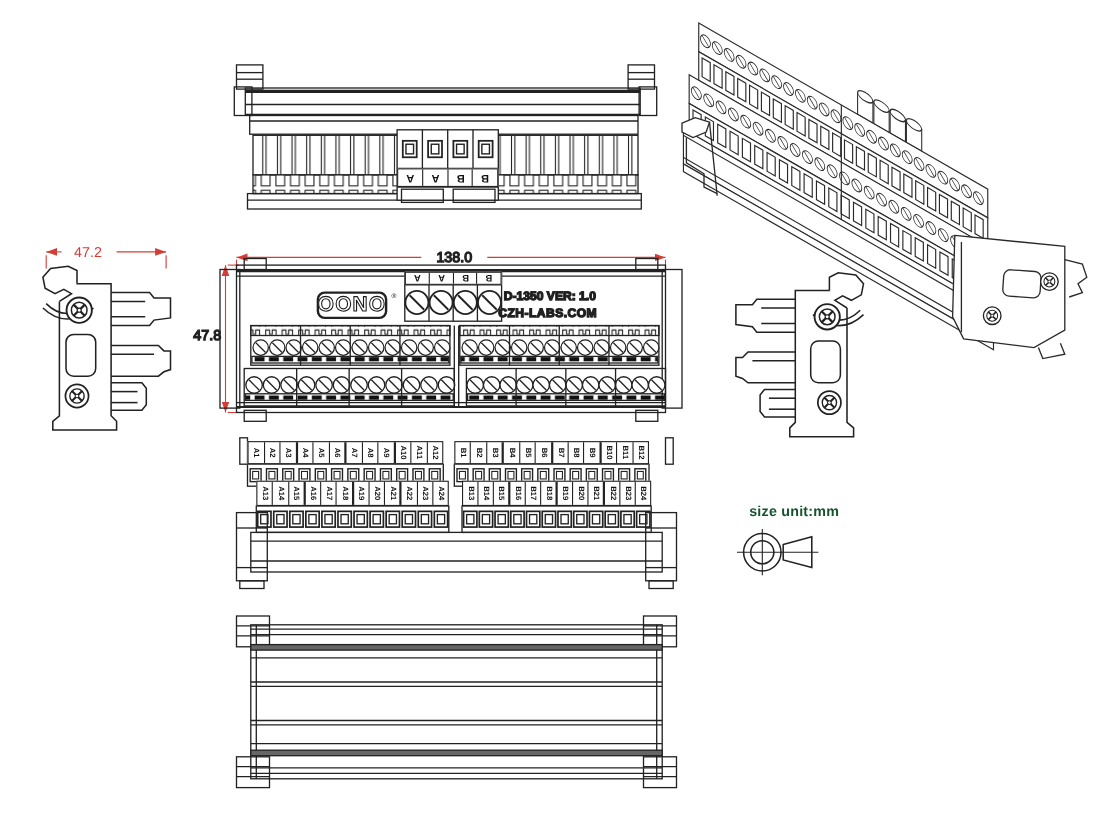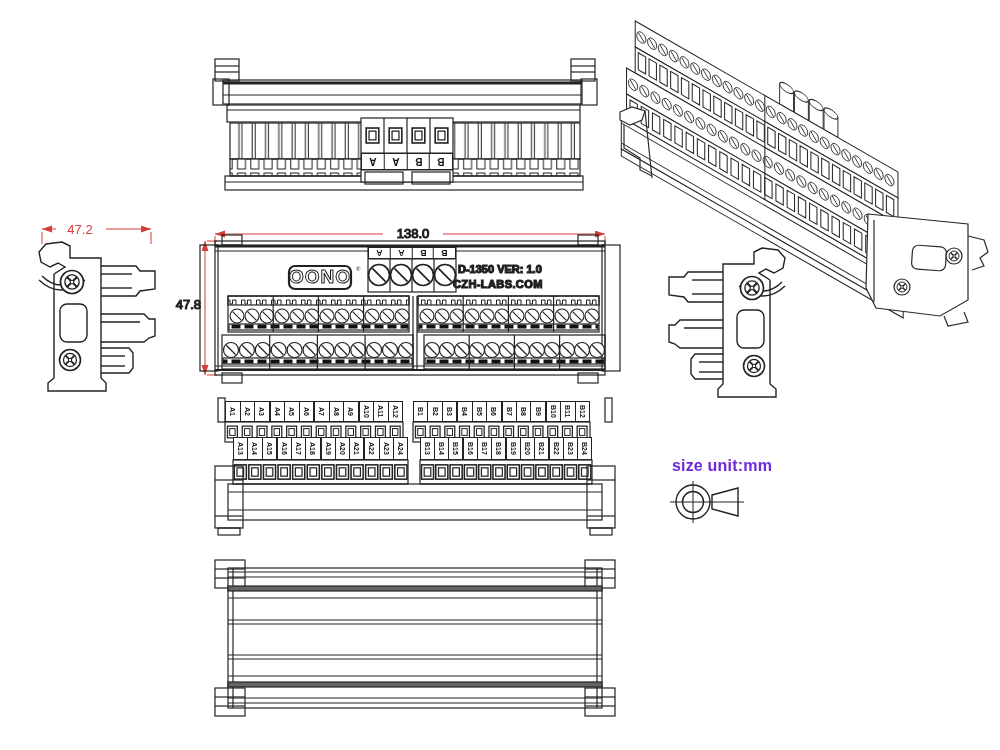--- a/index.html
+++ b/index.html
@@ -19,21 +19,21 @@
   .lblrow .cell+.cell{border-left:1px solid #222}
   .lblrow .cell:nth-child(3n+1):not(:first-child){border-left-width:2px}
   
   .aabb{position:absolute;display:flex;background:#fff;border:1px solid #222}
   .aabb .cell{flex:1;display:flex;align-items:center;justify-content:center;
     font-weight:bold;color:#111;transform:rotate(180deg);line-height:1}
   .aabb .cell+.cell{border-right:1px solid #222}
   .aabb-top{left:361px;top:153px;width:92px;height:17px;font-size:10px}
   .aabb-front{left:368px;top:247px;width:88px;height:12px;font-size:8.5px}
   .size-note{position:absolute;left:652px;top:457px;width:140px;text-align:center;
-    font-weight:bold;font-size:16px;letter-spacing:.2px;color:#6d28d9}
+    font-weight:bold;font-size:13px;letter-spacing:.2px;color:#14532d}
 </style>
 </head>
 <body>
 
 <div class="canvas">
 
   
   <svg width="0" height="0">
     <defs>
       <marker id="arr" markerWidth="11" markerHeight="8" refX="10" refY="3.5" orient="auto-start-reverse" markerUnits="userSpaceOnUse">

